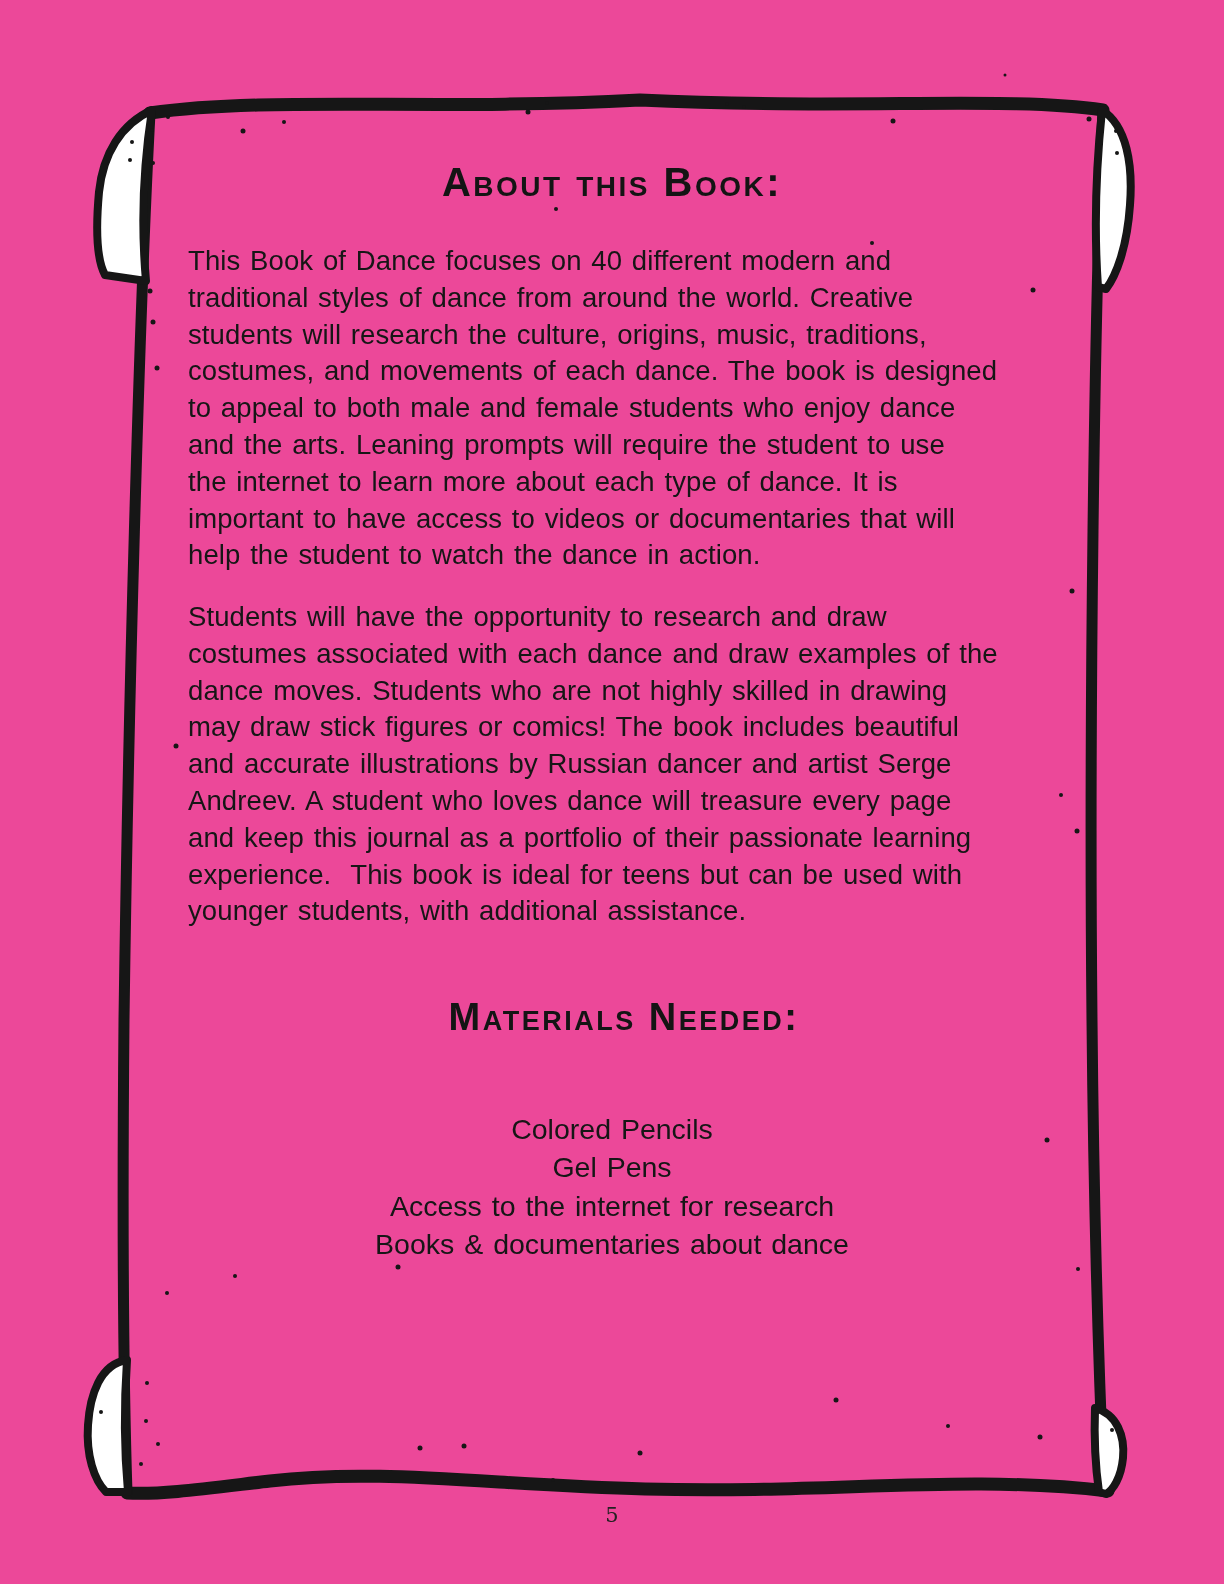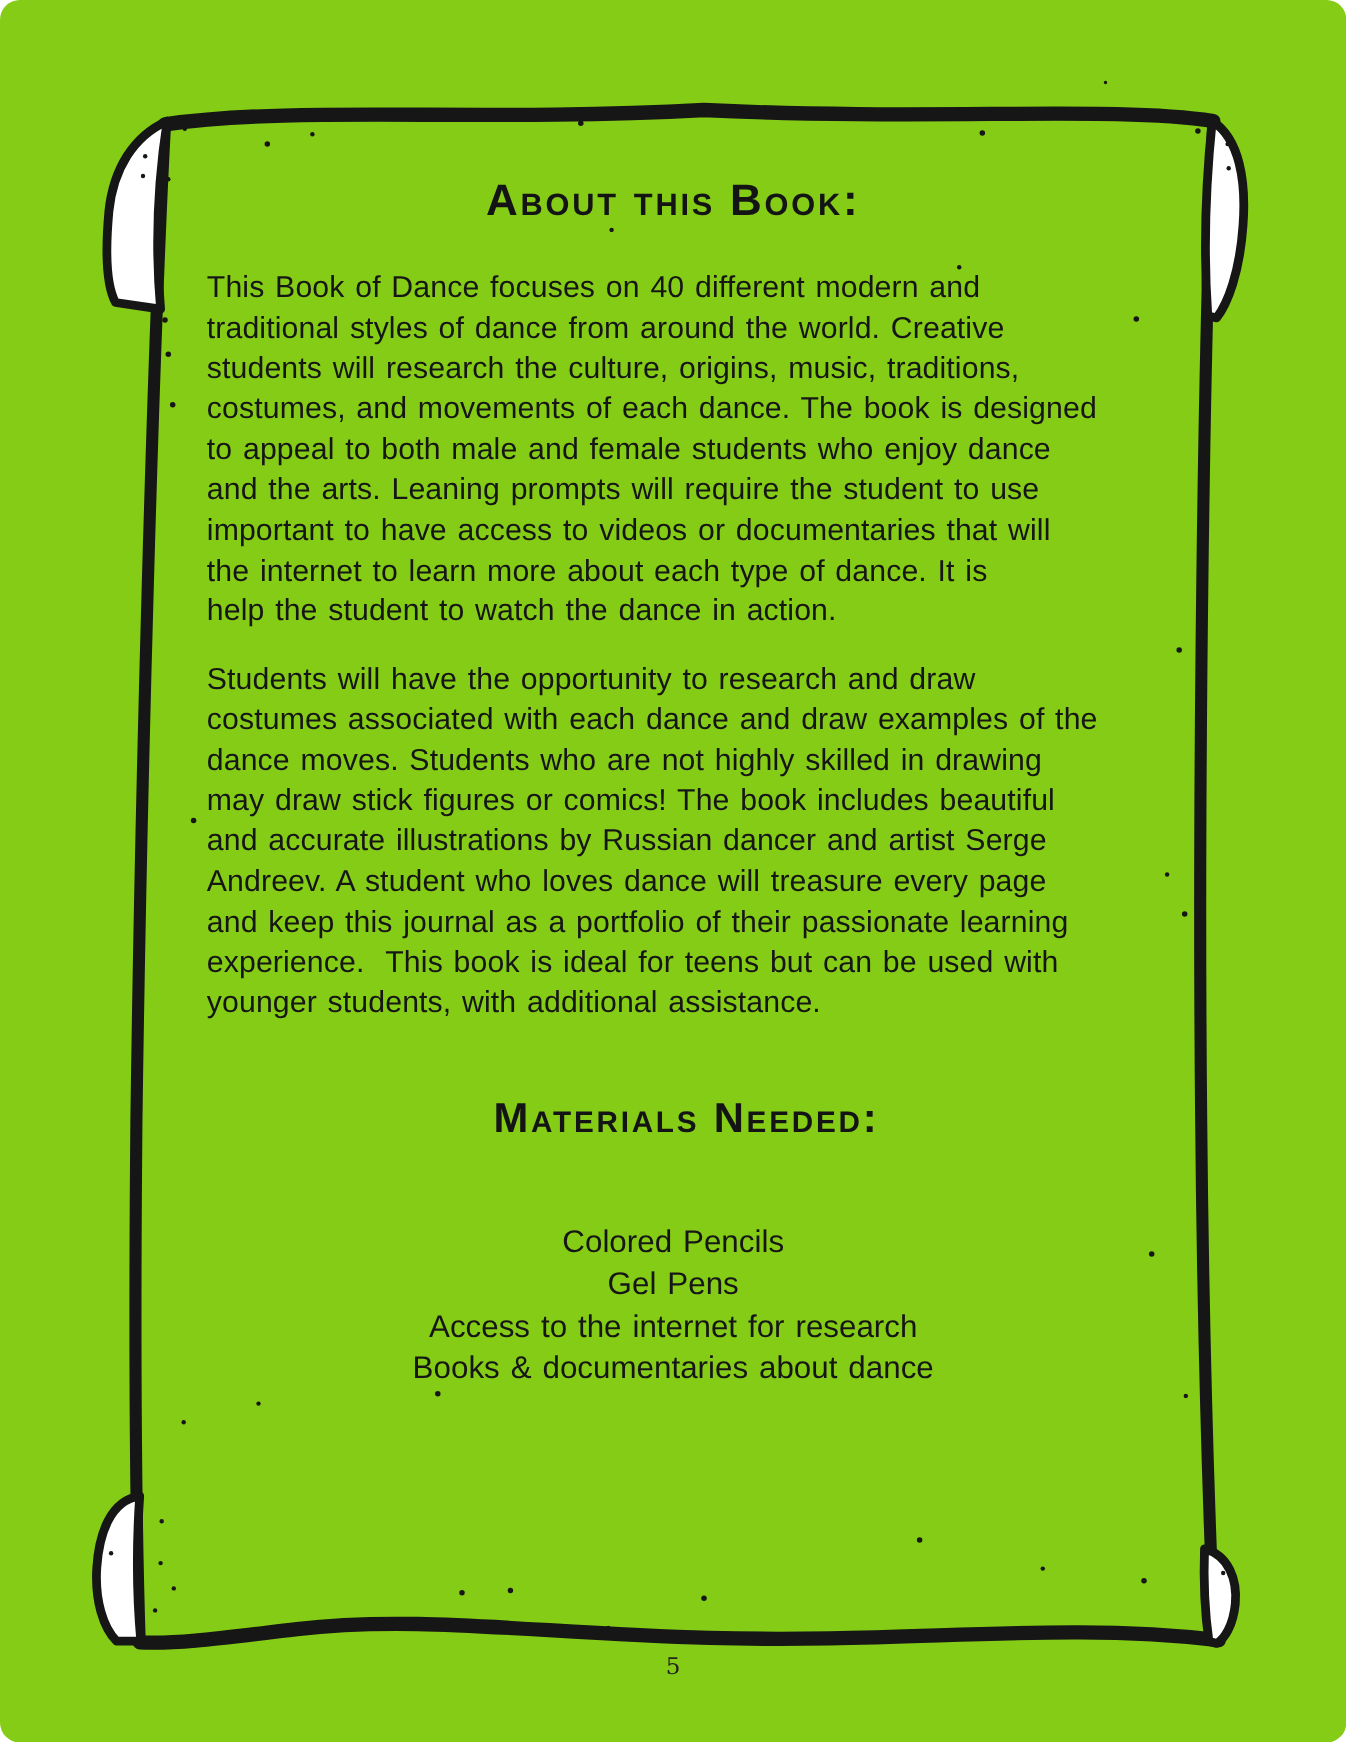--- a/index.html
+++ b/index.html
@@ -1,24 +1,23 @@
 <!DOCTYPE html>
 <html><head>
 <meta charset="utf-8">
 <style>
   html, body { margin: 0; padding: 0; background: #ffffff; }
   .page {
     position: relative;
     width: 1224px;
     height: 1584px;
-    background: #84cc16;
+    background: #ec4899;
     font-family: "Liberation Sans", sans-serif;
     color: #161616;
     overflow: hidden;
-    border-radius: 18px;
   }
   .frame-svg {
     position: absolute;
     left: 0; top: 0;
     width: 1224px; height: 1584px;
     pointer-events: none;
   }
   .heading {
     position: absolute;
     left: 0;
@@ -134,22 +133,22 @@
 
   <div class="heading title-heading">About this Book:</div>
 
   <div class="para para-1">
       <div class="line">This Book of Dance focuses on 40 different modern and</div>
       <div class="line">traditional styles of dance from around the world. Creative</div>
       <div class="line">students will research the culture, origins, music, traditions,</div>
       <div class="line">costumes, and movements of each dance. The book is designed</div>
       <div class="line">to appeal to both male and female students who enjoy dance</div>
       <div class="line">and the arts. Leaning prompts will require the student to use</div>
+      <div class="line">the internet to learn more about each type of dance. It is</div>
       <div class="line">important to have access to videos or documentaries that will</div>
-      <div class="line">the internet to learn more about each type of dance. It is</div>
       <div class="line">help the student to watch the dance in action.</div>
     </div>
 
   <div class="para para-2">
       <div class="line">Students will have the opportunity to research and draw</div>
       <div class="line">costumes associated with each dance and draw examples of the</div>
       <div class="line">dance moves. Students who are not highly skilled in drawing</div>
       <div class="line">may draw stick figures or comics! The book includes beautiful</div>
       <div class="line">and accurate illustrations by Russian dancer and artist Serge</div>
       <div class="line">Andreev. A student who loves dance will treasure every page</div>

